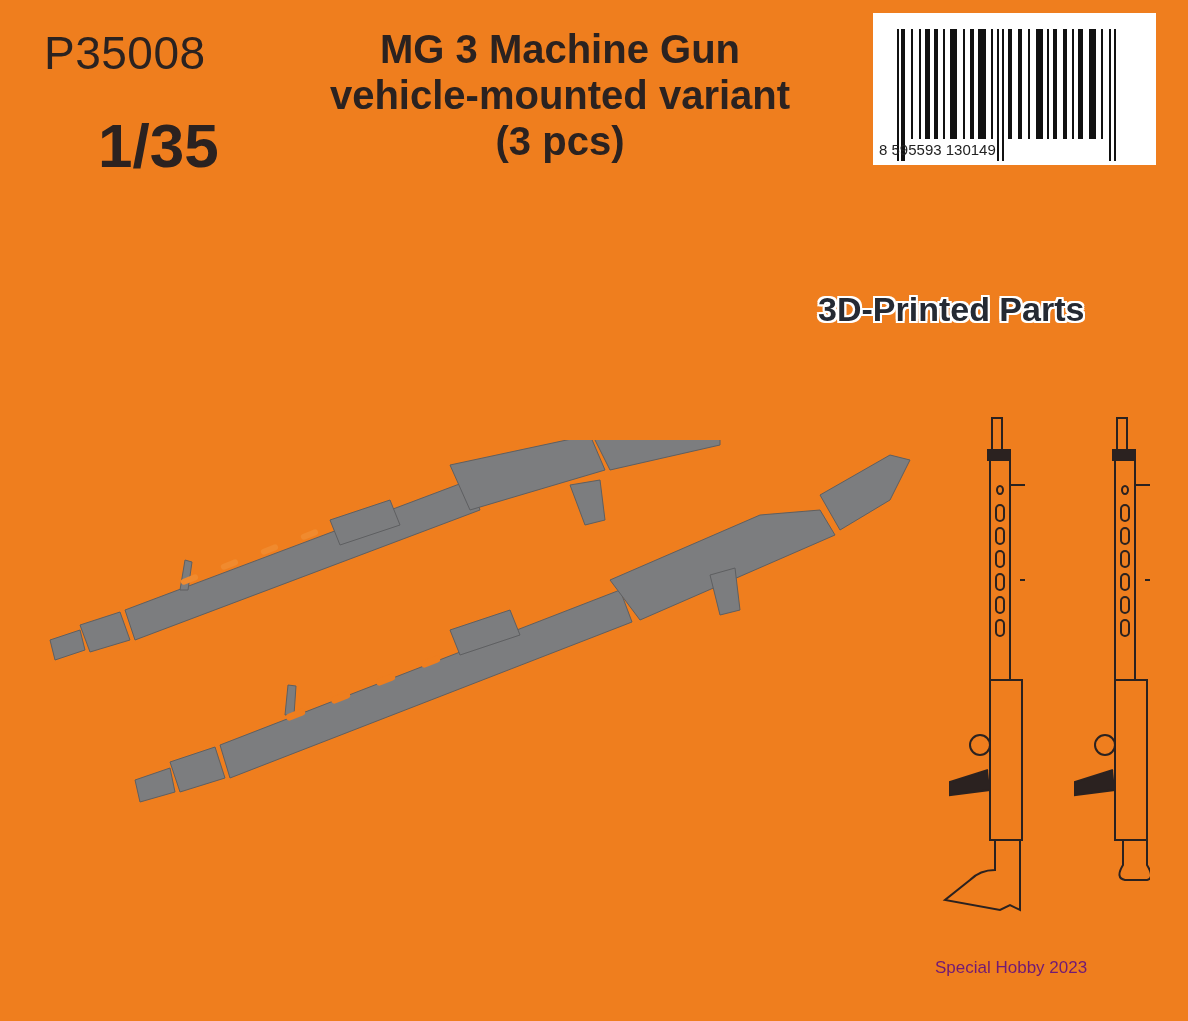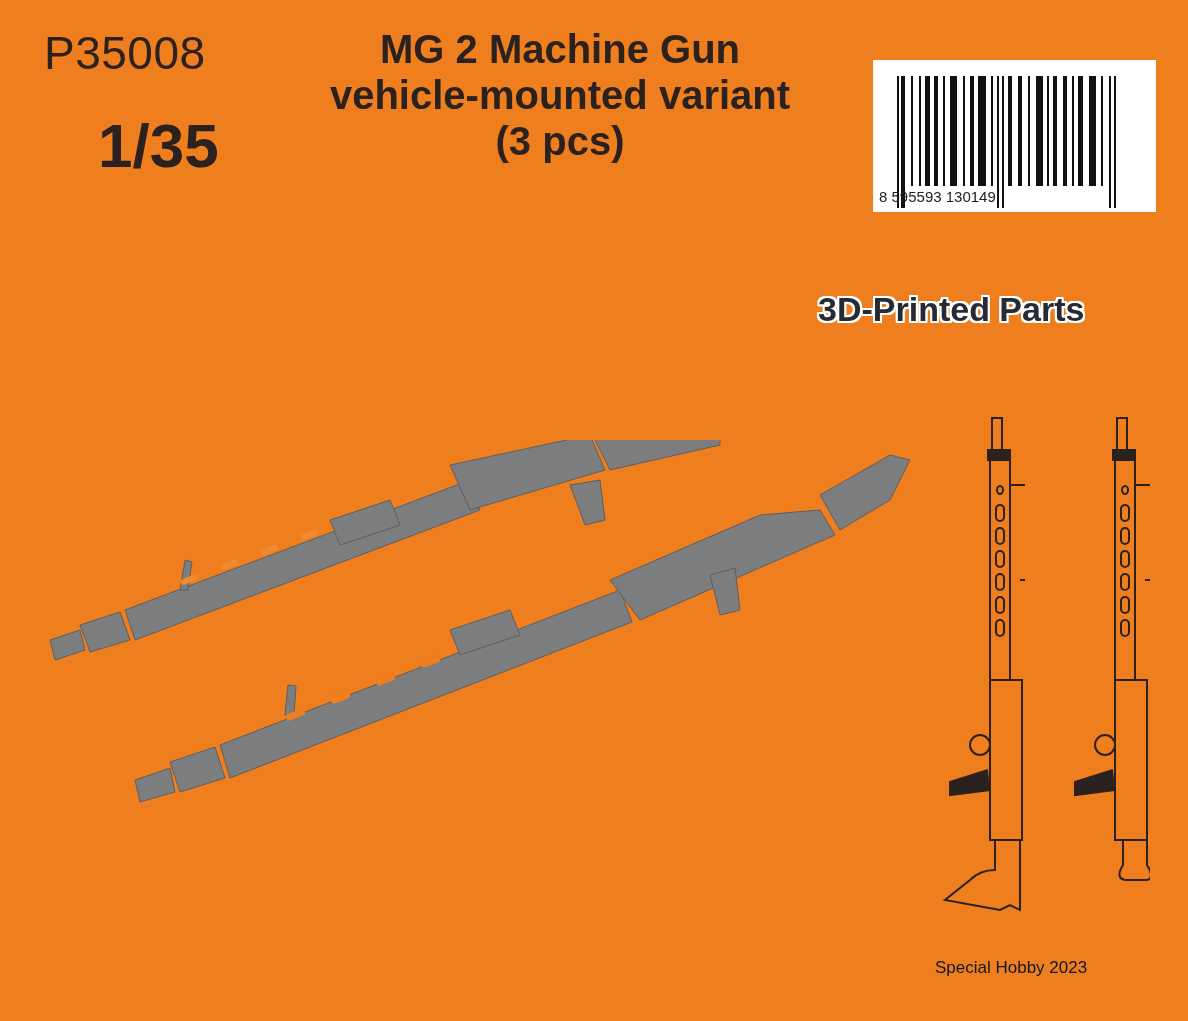--- a/index.html
+++ b/index.html
@@ -1,36 +1,36 @@
 <!DOCTYPE html>
 <html><head>
 <meta charset="utf-8">
 <style>
   html, body { margin:0; padding:0; }
   body { width:1188px; height:1021px; background:#ef7e1e; position:relative; overflow:hidden; font-family:"Liberation Sans", sans-serif; color:#2b2220; }
   .code { position:absolute; left:44px; top:26px; font-size:46px; font-weight:normal; letter-spacing:0.5px; }
   .scale { position:absolute; left:98px; top:110px; font-size:62px; font-weight:bold; }
   .title { position:absolute; left:270px; top:26px; width:580px; text-align:center; font-size:40px; font-weight:bold; line-height:46px; }
-  .barcode { position:absolute; left:873px; top:13px; width:283px; height:152px; background:#fff;margin-top:47px; }
+  .barcode { position:absolute; left:873px; top:13px; width:283px; height:152px; background:#fff; }
   .barcode svg { position:absolute; left:0; top:0; }
   .bc-digits { position:absolute; left:6px; top:128px; font-size:15px; letter-spacing:0; font-family:"Liberation Sans", sans-serif; color:#222; }
   .printed { position:absolute; left:818px; top:290px; font-size:34px; font-weight:bold; color:#252a33;
     text-shadow: -2px -2px 0 #fff, 2px -2px 0 #fff, -2px 2px 0 #fff, 2px 2px 0 #fff, 0 2px 0 #fff, 0 -2px 0 #fff, 2px 0 0 #fff, -2px 0 0 #fff; }
-  .copyright { position:absolute; left:935px; top:958px; font-size:17px; color:#0f172a; }
+  .copyright { position:absolute; left:935px; top:958px; font-size:17px; color:#701a75; }
   .render { position:absolute; left:30px; top:440px; width:900px; height:400px; }
   .drawing { position:absolute; top:410px; width:85px; height:510px; }
 </style>
 </head>
 <body>
 
 <div class="code">P35008</div>
 <div class="scale">1/35</div>
 
 <div class="title">
-  <div>MG 2 Machine Gun</div>
+  <div>MG 3 Machine Gun</div>
   <div>vehicle-mounted variant</div>
   <div>(3 pcs)</div>
 </div>
 
 <div class="barcode">
   <svg width="283" height="152">
     <g fill="#111">
       <rect x="24" y="16" width="2" height="132"></rect>
         <rect x="28" y="16" width="4" height="132"></rect>
       <rect x="38" y="16" width="2" height="110"></rect>

